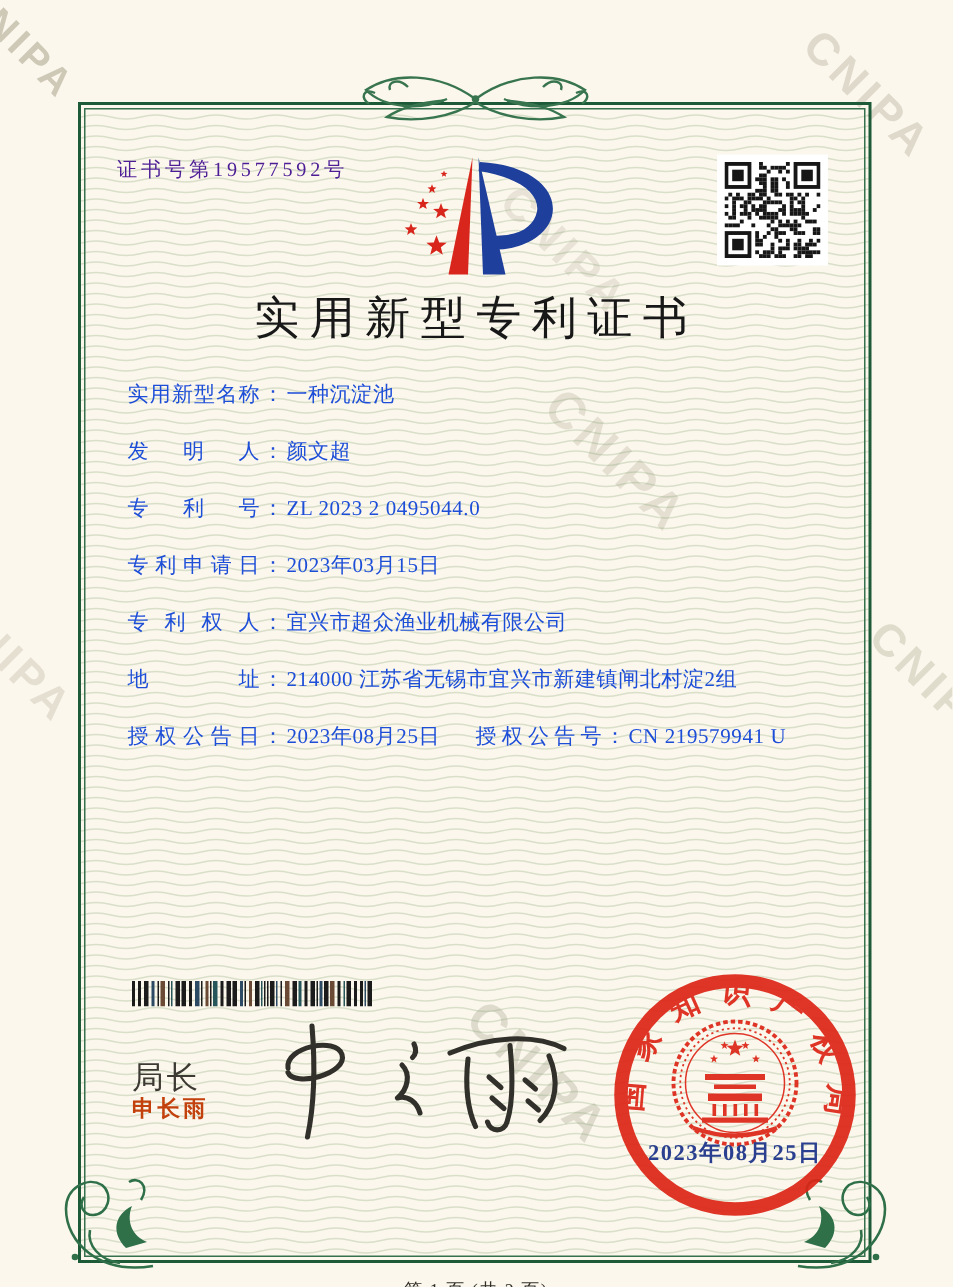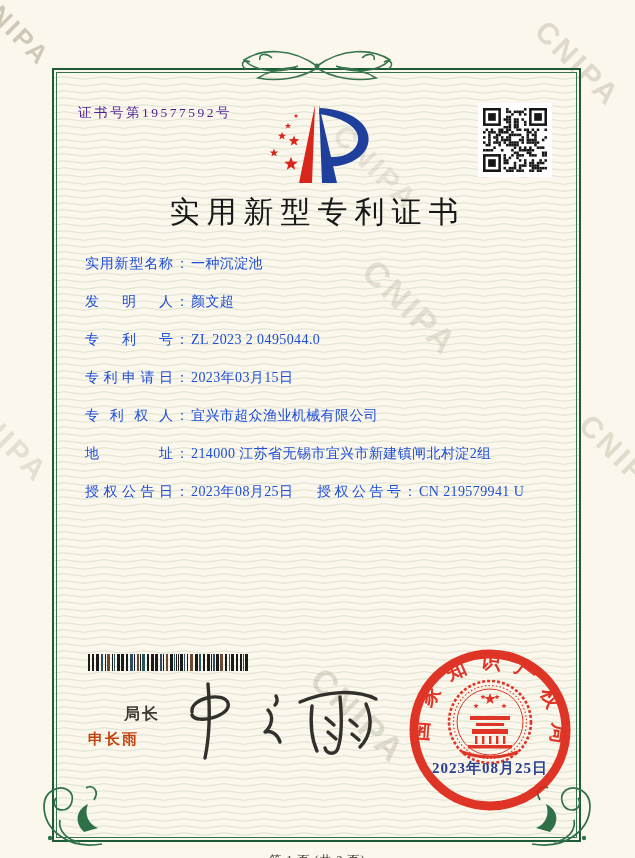--- a/index.html
+++ b/index.html
@@ -41,22 +41,22 @@
   .pair2{position:absolute;left:232px;top:0;}
   .pair2 .row-label{width:84px;}
 
   
   #paras{position:absolute;left:85px;top:513px;width:472px;font-size:12px;line-height:25px;
          color:#3a342c;text-align:justify;letter-spacing:0.3px;}
   #paras p{margin:0;text-indent:2em;}
 
   
   #barcode{position:absolute;left:88px;top:654px;}
-  #sig-title{position:absolute;left:88px;top:704px;font-size:16px;font-weight:bold;
-             font-family:"Liberation Sans","DejaVu Sans",sans-serif;color:#3c3a33;letter-spacing:2px;margin-left:36px;}
+  #sig-title{position:absolute;left:88px;top:704px;font-size:21px;font-weight:normal;
+             font-family:"Liberation Sans","DejaVu Sans",sans-serif;color:#3c3a33;letter-spacing:2px;}
   #sig-name{position:absolute;left:88px;top:730px;font-size:15px;font-weight:bold;
             font-family:"Liberation Sans","DejaVu Sans",sans-serif;color:#c2410c;letter-spacing:2px;}
   #signature{position:absolute;left:180px;top:678px;}
   #seal{position:absolute;left:402px;top:646px;}
   #footer{position:absolute;left:0;top:852px;width:635px;text-align:center;font-size:12px;color:#33302a;letter-spacing:1px;}
 </style>
 </head>
 <body>
 
 <div id="page">

